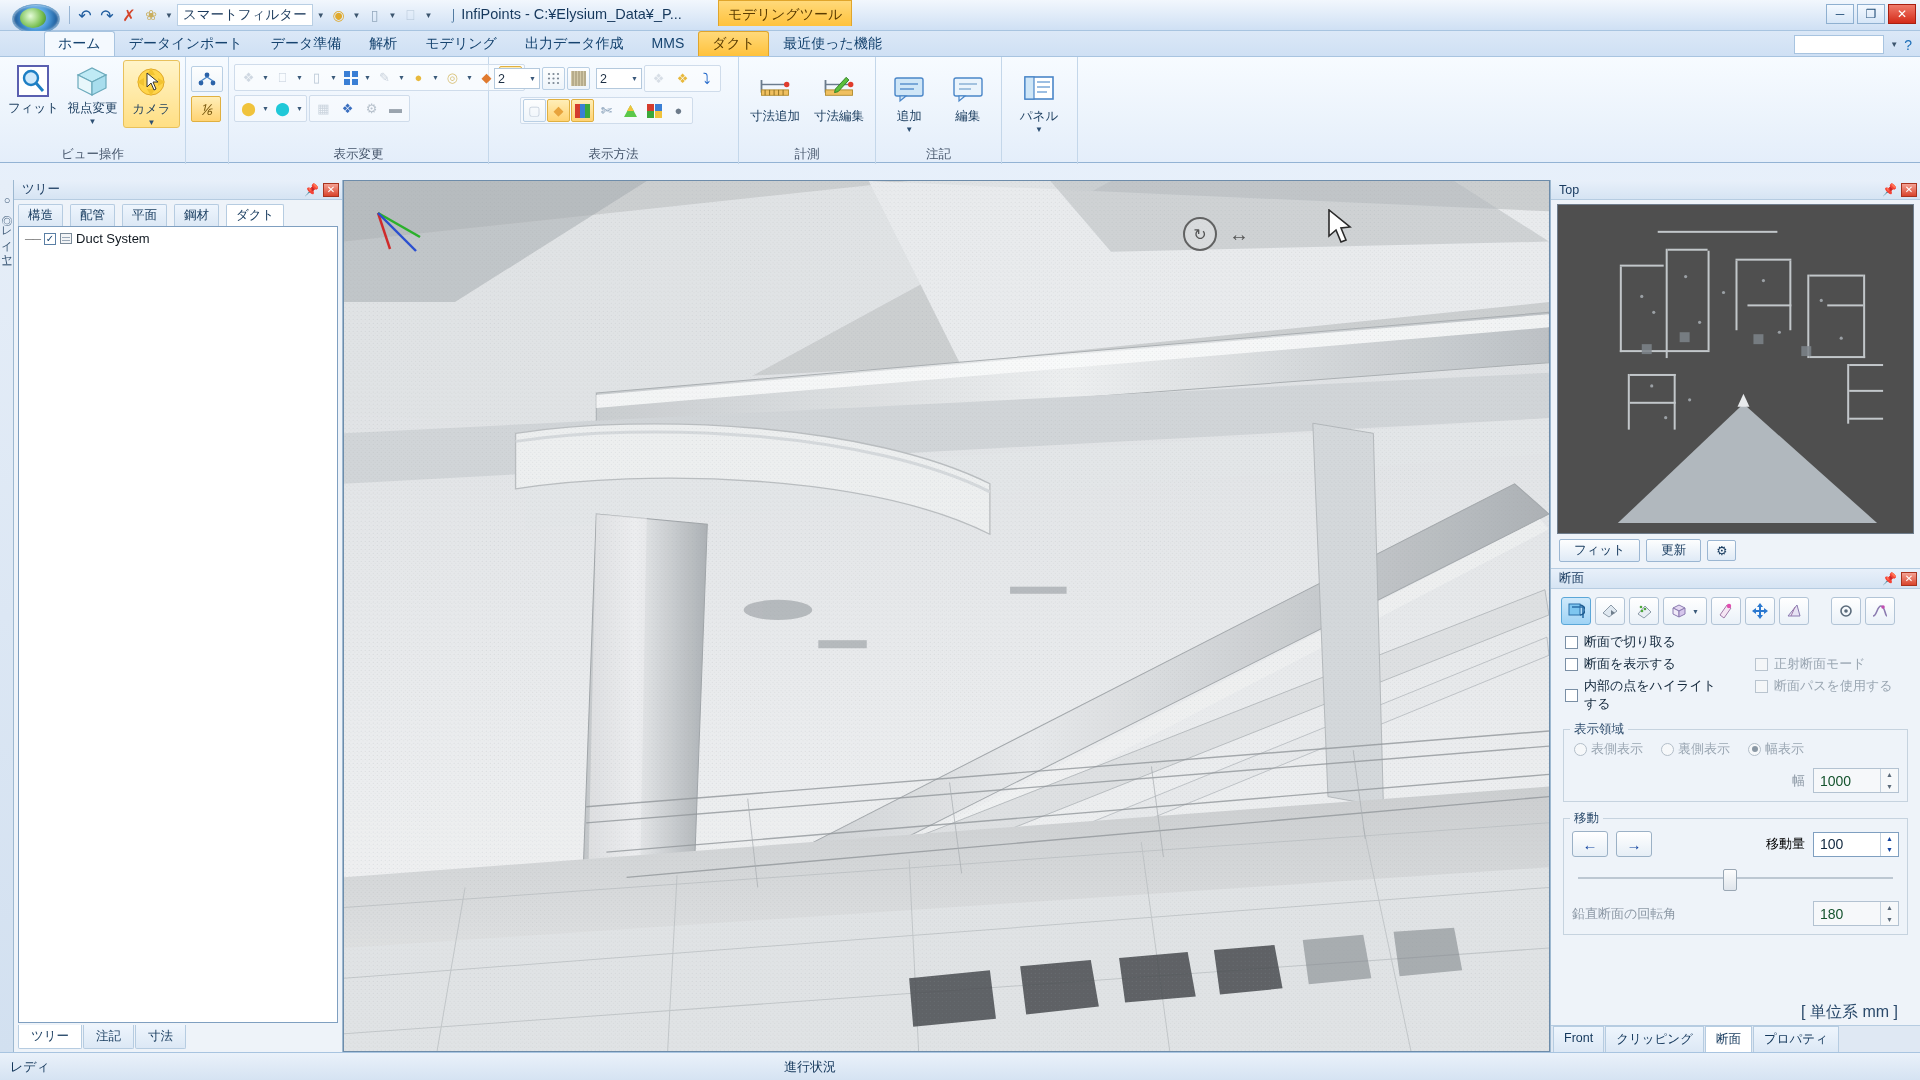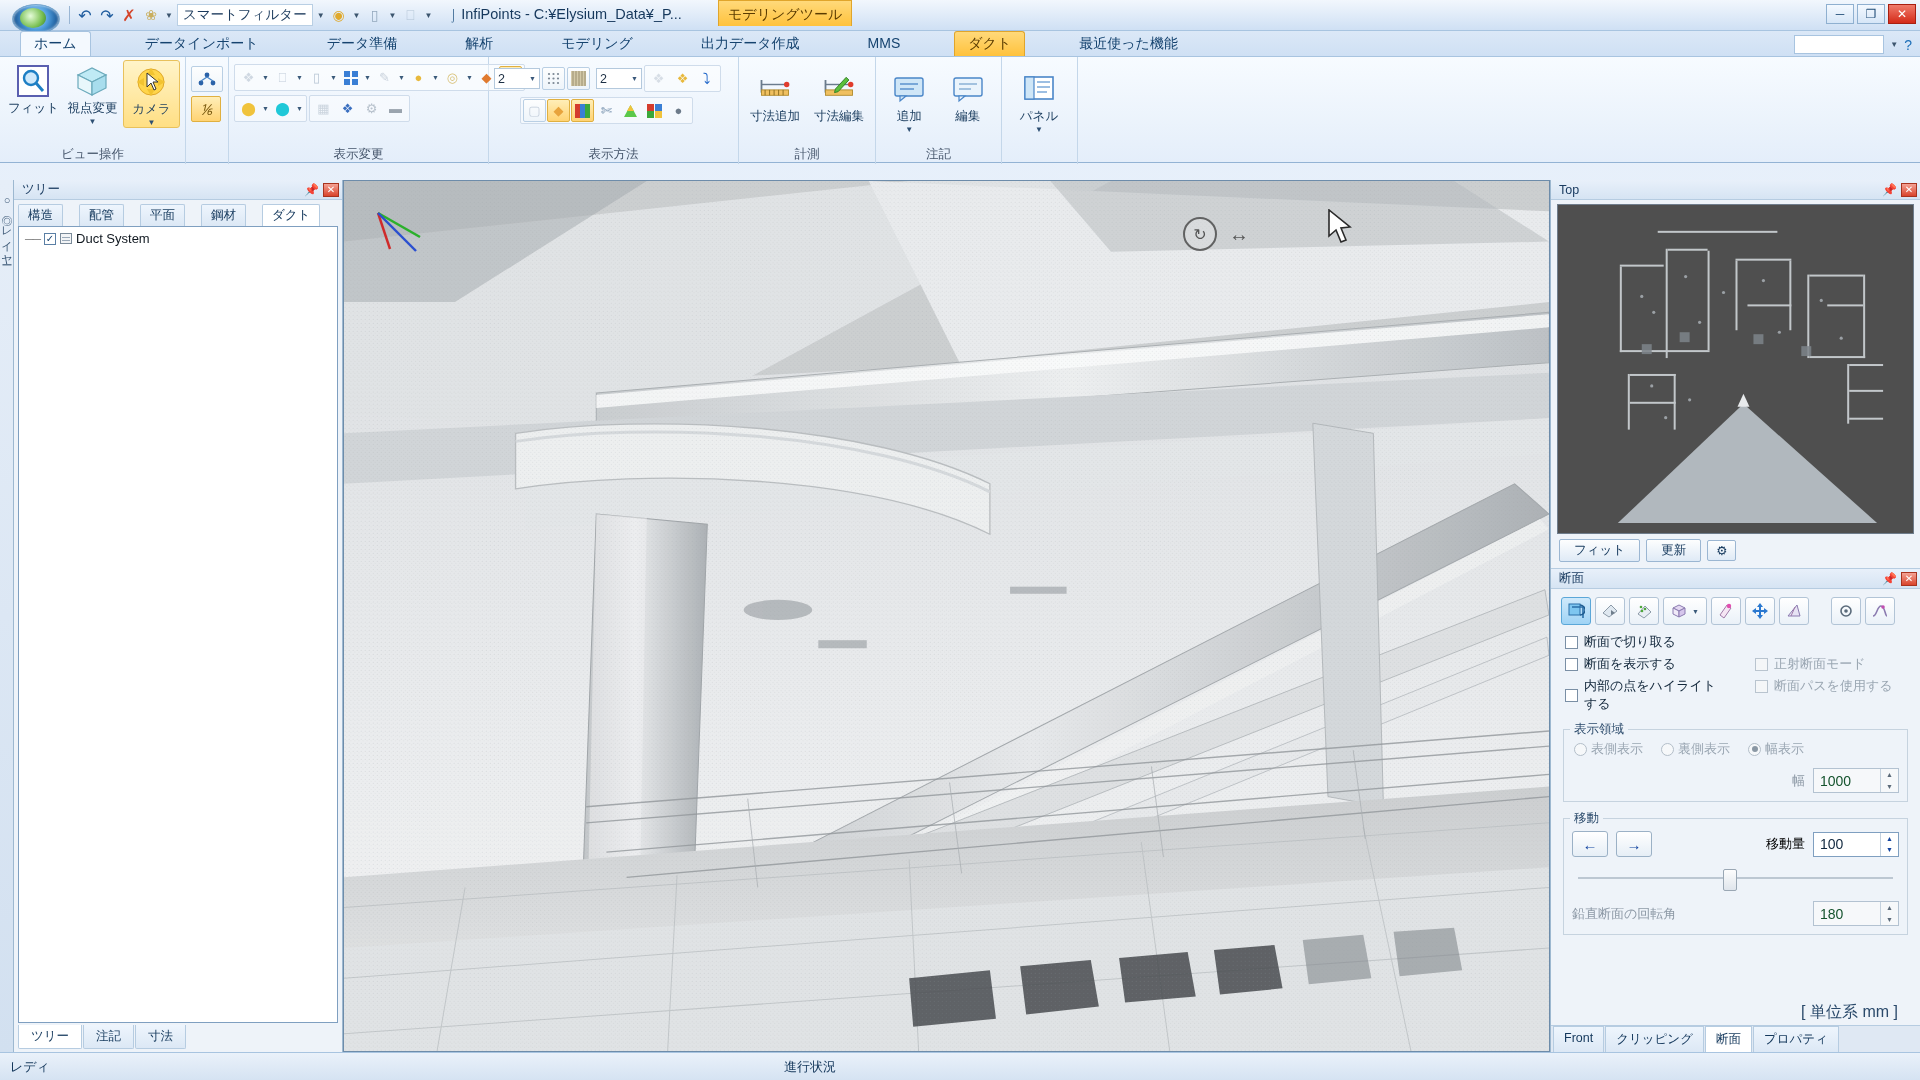--- a/index.html
+++ b/index.html
@@ -38,22 +38,22 @@
   .ctx-tab{ position:absolute; left:718px; top:0px; height:26px; line-height:26px;
      background:linear-gradient(#ffd97a,#ffc23c); padding:0 9px; font-size:14px;
      color:#5a3b00; border:1px solid #e0a52b; border-bottom:none;}
   .wincontrols{ position:absolute; right:4px; top:4px; display:flex; gap:3px;}
   .wincontrols div{ width:28px;height:20px; display:flex;align-items:center;justify-content:center;
      font-size:12px; border:1px solid #8fb0d0; background:linear-gradient(#f4f9ff,#d6e6f7);
      color:#1d4straight; color:#1d4a75;}
   .wincontrols .close{ background:linear-gradient(#f07b6b,#d42a18); color:#fff; border-color:#a81f10;}
 
   
-  .ribbon-tabs{ height:25px; display:flex; align-items:flex-end; padding-left:20px;
-     background:linear-gradient(#dbe8f7,#cfe0f4); position:relative;gap:40px;}
+  .ribbon-tabs{ height:25px; display:flex; align-items:flex-end; padding-left:44px;
+     background:linear-gradient(#dbe8f7,#cfe0f4); position:relative;}
   .rtab{ padding:3px 13px 4px; font-size:14px; color:#15436f; cursor:default;
      border:1px solid transparent; border-bottom:none; line-height:17px;}
   .rtab.active{ background:#f4f9fe; border-color:#a8c4e0; border-radius:3px 3px 0 0;}
   .rtab.ctxactive{ background:linear-gradient(#ffd97a,#ffc23c); border-color:#e0a52b;
      border-radius:3px 3px 0 0; color:#5a3b00;}
   .ribbon-right{ position:absolute; right:8px; bottom:2px; display:flex; align-items:center; gap:4px;}
   .ribbon-search{ width:90px;height:19px;background:#fff;border:1px solid #a8c4e0;}
   .help-icon{ color:#1d6fb8; font-size:14px;}
 
   
@@ -97,21 +97,21 @@
   .leftpanel{ width:329px; background:#eef3f9; display:flex; flex-direction:column;
      border-right:1px solid #9db8d0;}
   .panelhead{ height:20px; background:linear-gradient(#e8f0fa,#d6e4f3);
      border-bottom:1px solid #b6cce1; display:flex; align-items:center;
      padding:0 3px 0 8px; font-size:12.5px; color:#1b3c61;}
   .panelhead .spacer{flex:1}
   .pinicon{ font-size:12px;color:#29496d; padding:0 4px;}
   .closeicon{ width:16px;height:14px;background:linear-gradient(#f4a294,#d9442c);
      color:#fff;font-size:10px;display:flex;align-items:center;justify-content:center;
      border:1px solid #a8331f;}
-  .tabstrip{ display:flex; gap:16px; padding:4px 4px 0; background:#eef3f9;}
+  .tabstrip{ display:flex; gap:7px; padding:4px 4px 0; background:#eef3f9;}
   .ttab{ padding:2px 9px; font-size:12.5px; color:#14385c; background:linear-gradient(#eef5fd,#dce8f5);
      border:1px solid #b6cce1; border-bottom:none; border-radius:2px 2px 0 0;}
   .ttab.active{ background:#fff; font-weight:normal;}
   .treebox{ flex:1; margin:0 4px 2px; background:#fff; border:1px solid #7f9fc0; overflow:hidden;}
   .treerow{ display:flex; align-items:center; gap:4px; padding:4px 6px; font-size:13px; color:#101820;}
   .treerow .dash{ color:#808080; font-size:12px; letter-spacing:-1px;}
   .cbx{ width:12px;height:12px;border:1px solid #5a7fa5;background:#fff;
      display:flex;align-items:center;justify-content:center;font-size:10px;color:#14406e;}
   .docicon{ width:12px;height:11px;border:1px solid #7a8a99;background:#f2f4f6;position:relative;}
   .docicon:after{content:"";position:absolute;left:1px;right:1px;top:3px;height:1px;background:#9aa9b8;

